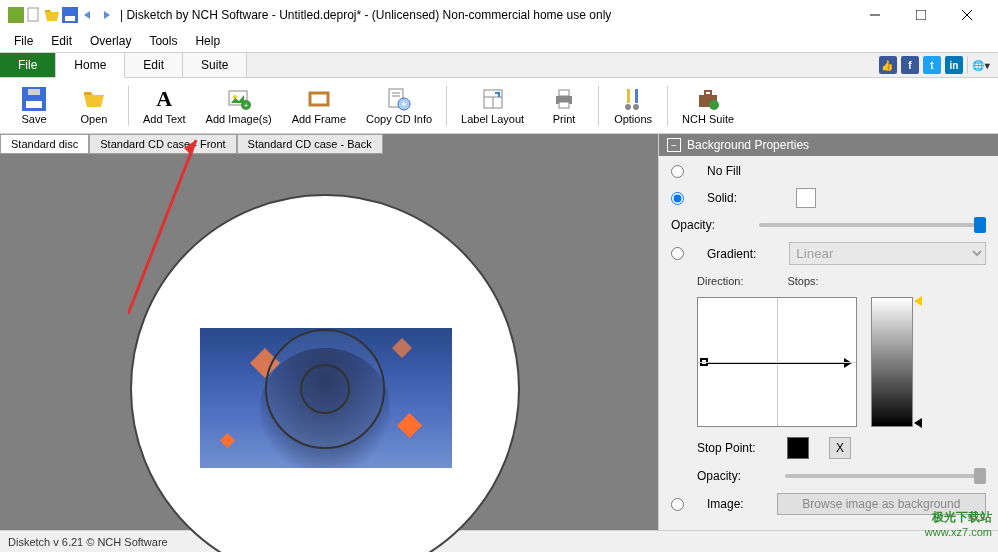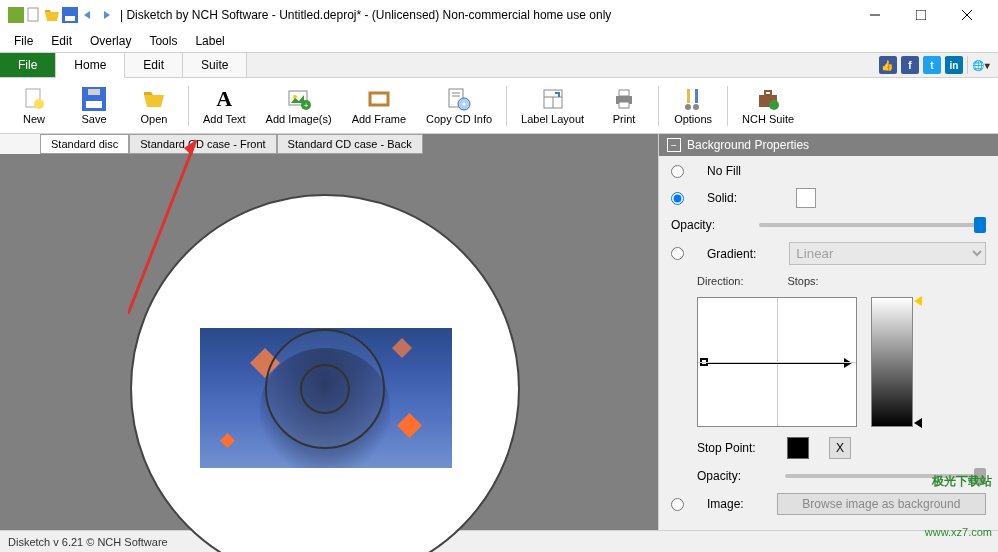--- a/index.html
+++ b/index.html
@@ -23,21 +23,21 @@
 .tabbar .social div { width: 18px; height: 18px; border-radius: 2px; display: flex; align-items: center; justify-content: center; color: #fff; font-size: 10px; font-weight: bold; }
 
 .toolbar { height: 56px; background: #fff; display: flex; align-items: center; padding: 2px 4px; border-bottom: 1px solid #d0d0d0; }
 .toolbar .item { display: flex; flex-direction: column; align-items: center; justify-content: center; padding: 2px 10px; cursor: pointer; gap: 2px; min-width: 60px; }
 .toolbar .item .ico { width: 24px; height: 24px; display: flex; align-items: center; justify-content: center; }
 .toolbar .item .lbl { font-size: 11px; color: #000; white-space: nowrap; }
 .toolbar .sep { width: 1px; height: 40px; background: #d0d0d0; margin: 0 4px; }
 
 .content { display: flex; height: 396px; }
 .canvas-area { flex: 1; background: #808080; position: relative; }
-.doc-tabs { position: absolute; top: 0; left: 0; display: flex; background: #f5f5f5; padding-left: 40px; }
+.doc-tabs { position: absolute; top: 0; left: 0; display: flex; background: #f5f5f5; }
 .doc-tabs .dtab { padding: 3px 10px; font-size: 11px; border: 1px solid #a0a0a0; background: #e8e8e8; cursor: pointer; }
 .doc-tabs .dtab.active { background: #fff; }
 
 .disc { position: absolute; top: 60px; left: 130px; width: 390px; height: 390px; border-radius: 50%; background: #fff; border: 2px solid #444; overflow: hidden; }
 .disc-image { position: absolute; top: 132px; left: 68px; width: 252px; height: 140px; background: linear-gradient(180deg, #2a4a8a 0%, #3a5aaa 30%, #5070c0 60%, #7090d0 100%); }
 .disc-image::before { content: ""; position: absolute; top: 20px; left: 50px; width: 30px; height: 30px; background: #ff8040; clip-path: polygon(50% 0%, 100% 50%, 50% 100%, 0% 50%); opacity: 0.8; }
 .disc-image::after { content: ""; position: absolute; top: 10px; right: 40px; width: 20px; height: 20px; background: #ff8040; clip-path: polygon(50% 0%, 100% 50%, 50% 100%, 0% 50%); opacity: 0.7; }
 .kite1 { position: absolute; bottom: 30px; right: 30px; width: 25px; height: 25px; background: #ff7030; clip-path: polygon(50% 0%, 100% 50%, 50% 100%, 0% 50%); }
 .kite2 { position: absolute; bottom: 20px; left: 20px; width: 15px; height: 15px; background: #ff7030; clip-path: polygon(50% 0%, 100% 50%, 50% 100%, 0% 50%); }
 .silhouette { position: absolute; bottom: 0; left: 60px; width: 130px; height: 120px; background: radial-gradient(ellipse at 50% 30%, rgba(20,30,60,0.7) 0%, rgba(20,30,60,0.3) 60%, transparent 80%); border-radius: 50% 50% 0 0; }
@@ -74,21 +74,21 @@
 .stop-marker.bottom { bottom: -2px; border-right: 8px solid #000; }
 .stop-row { display: flex; align-items: center; gap: 20px; }
 .stop-swatch { width: 22px; height: 22px; background: #000; border: 1px solid #666; }
 .stop-x { width: 22px; height: 22px; border: 1px solid #aaa; display: flex; align-items: center; justify-content: center; background: #e0e0e0; cursor: pointer; }
 .browse-btn { flex: 1; background: #e0e0e0; border: 1px solid #aaa; padding: 3px 8px; text-align: center; color: #888; cursor: pointer; }
 
 .statusbar { height: 22px; border-top: 1px solid #d0d0d0; background: #f0f0f0; display: flex; align-items: center; padding: 0 8px; font-size: 11px; color: #333; }
 
 .watermark { position: absolute; bottom: 14px; right: 6px; text-align: right; font-size: 12px; pointer-events: none; }
 .watermark .cn { color: #2e8b2e; font-weight: bold; }
-.watermark .url { color: #2e8b2e; font-size: 11px; margin-top: 36px; }
+.watermark .url { color: #2e8b2e; font-size: 11px; }
 </style>
 </head>
 <body>
 
 <div class="titlebar">
   <div class="icons">
     <svg>
         <rect width="16" height="16" fill="#7a3"></rect>
       </svg>
     <svg>
@@ -128,48 +128,39 @@
         </svg>
       </div>
   </div>
 </div>
 
 <div class="menubar">
   <span>File</span>
   <span>Edit</span>
   <span>Overlay</span>
   <span>Tools</span>
-  <span>Label</span>
+  <span>Help</span>
 </div>
 
 <div class="tabbar">
   <div class="tab file">File</div>
   <div class="tab active">Home</div>
   <div class="tab">Edit</div>
   <div class="tab">Suite</div>
   <div class="social">
     <div style="background:#3b5998">👍</div>
     <div style="background:#3b5998">f</div>
     <div style="background:#1da1f2">t</div>
     <div style="background:#0077b5">in</div>
     <div style="width:1px;background:#ccc"></div>
     <div style="background:none;color:#333">🌐▾</div>
   </div>
 </div>
 
 <div class="toolbar">
-  <div class="item">
-    <div class="ico">
-        <svg width="24" height="24">
-          <rect x="4" y="2" width="14" height="18" fill="#fff" stroke="#aaa"></rect>
-          <circle cx="17" cy="17" r="5" fill="#ffdd55"></circle>
-        </svg>
-      </div>
-    <span class="lbl">New</span>
-  </div>
   <div class="item">
     <div class="ico">
         <svg width="24" height="24">
           <rect width="24" height="24" fill="#3a6fd8"></rect>
           <rect x="4" y="14" width="16" height="7" fill="#fff"></rect>
           <rect x="6" y="2" width="12" height="6" fill="#d0d0d0"></rect>
         </svg>
       </div>
     <span class="lbl">Save</span>
   </div>

